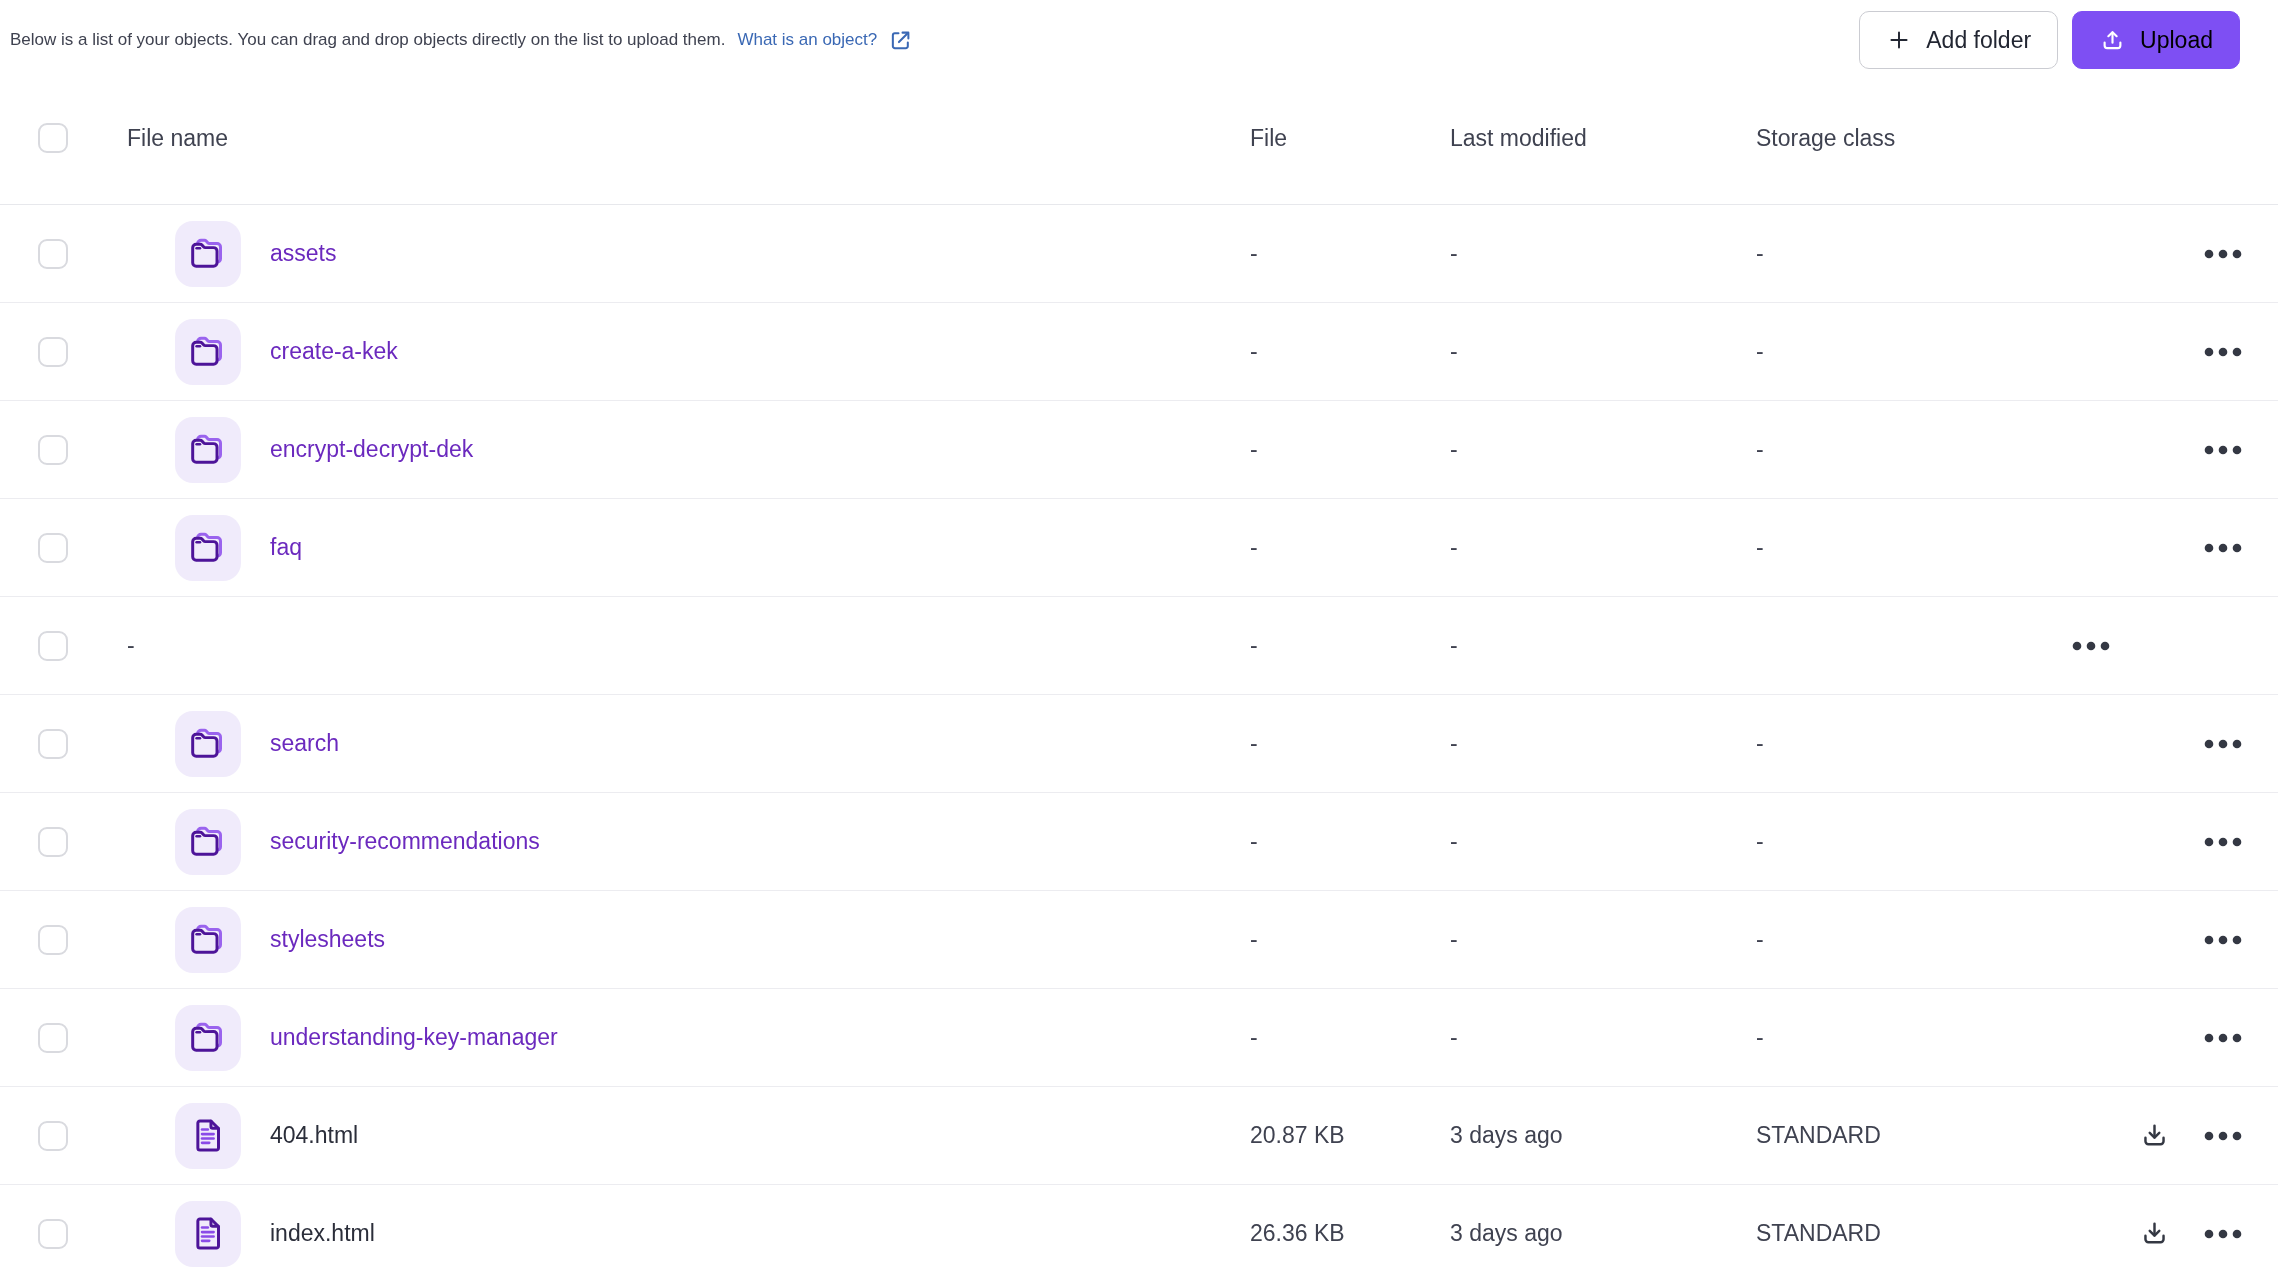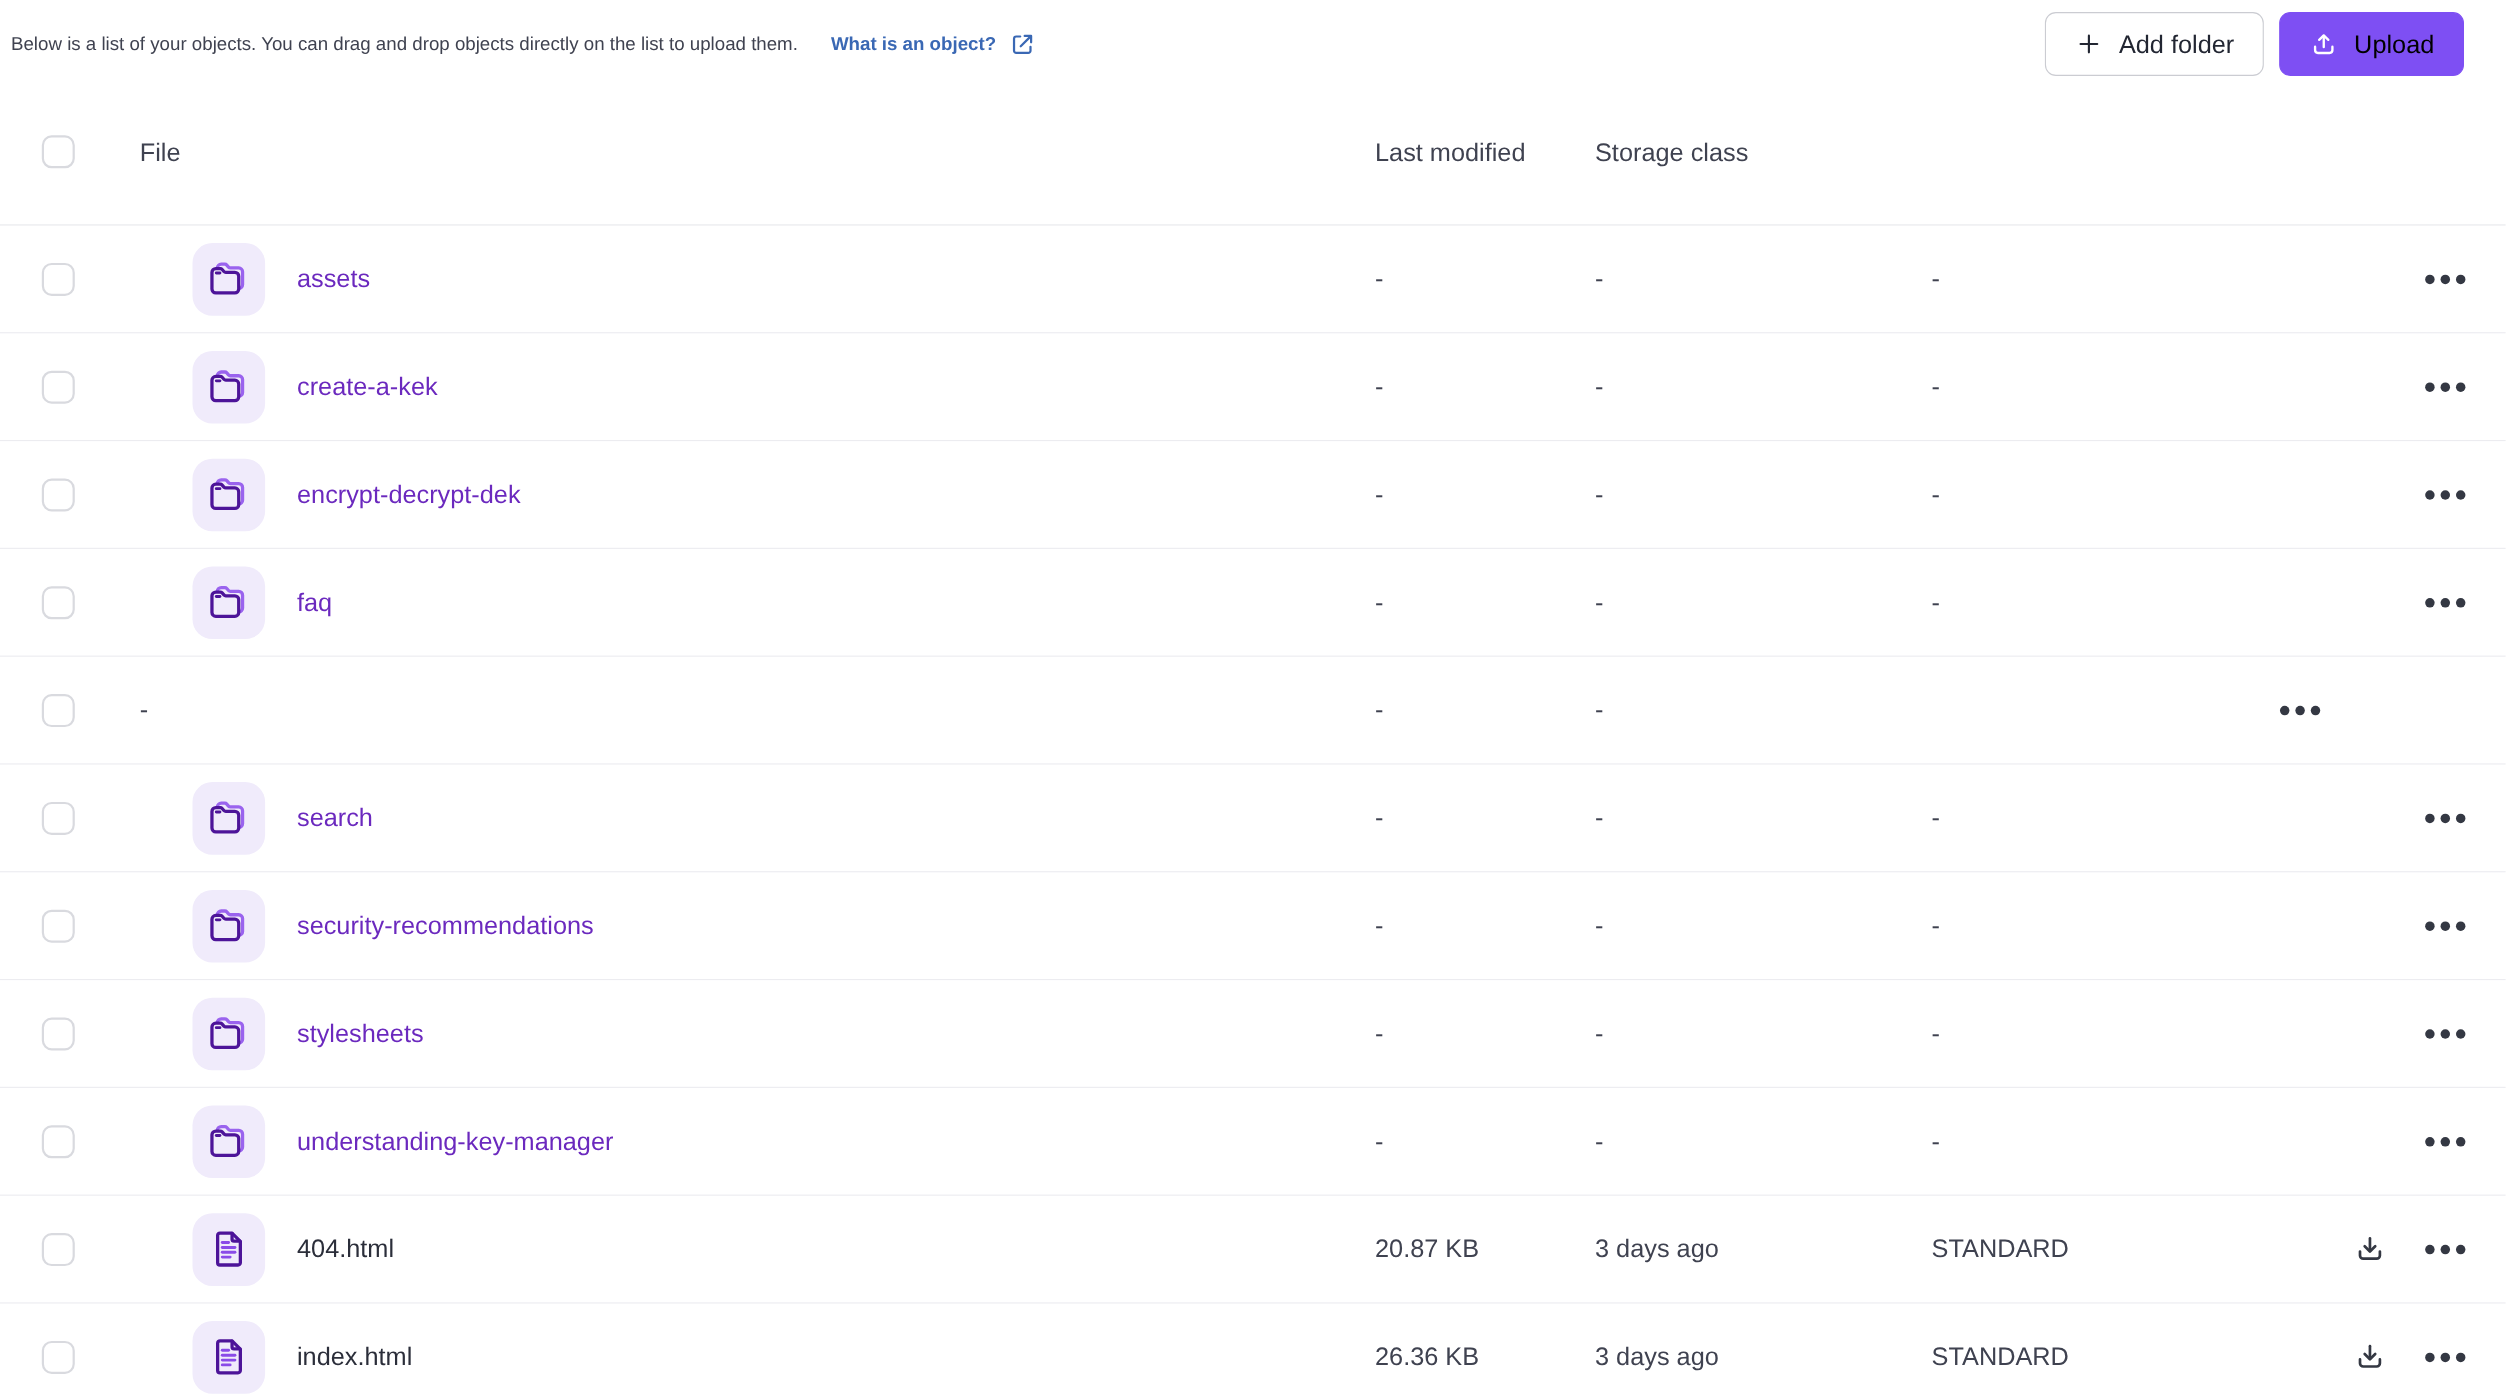--- a/index.html
+++ b/index.html
@@ -22,21 +22,21 @@
     font-family:"Liberation Sans", sans-serif;
     color:var(--text-dark);
     font-size:23px;
   }
   
   .topbar{
     display:flex;justify-content:space-between;align-items:center;
     padding:8px 38px 0 10px;height:72px;
   }
   .description{font-size:17px;color:var(--text-dark);display:flex;align-items:center;gap:10px;white-space:nowrap;}
-  .help-link{color:var(--link-blue);font-weight:700;text-decoration:none;cursor:pointer;margin-left:20px;}
+  .help-link{color:var(--link-blue);font-weight:400;text-decoration:none;cursor:pointer;margin-left:2px;}
   .ext-icon{display:inline-flex;align-items:center;color:var(--link-blue);cursor:pointer;}
   .actions{display:flex;gap:14px;align-items:flex-start;}
   .btn{
     height:58px;border-radius:10px;display:inline-flex;align-items:center;gap:14px;
     font-family:"Liberation Sans", sans-serif;font-size:23px;cursor:pointer;padding:0 26px;
   }
   .btn.outline{background:#fff;border:1px solid var(--btn-border);color:#222632;}
   .btn.primary{background:var(--accent-purple);border:1px solid var(--accent-purple);color:#000000;font-weight:400;}
   .btn svg{display:block;}
   
@@ -101,20 +101,21 @@
       </span>
       <span>Upload</span>
     </button>
   </div>
 </div>
 
 <div class="grid thead">
   <div class="cell-check">
     <span class="checkbox"></span>
   </div>
+  <div class="th">File name</div>
   <div class="th">File</div>
   <div class="th">Last modified</div>
   <div class="th">Storage class</div>
   <div class="th actions-cell"></div>
 </div>
 
 <div id="table-body">
     <div class="grid row">
     <div class="cell-check">
       <span class="checkbox"></span>

